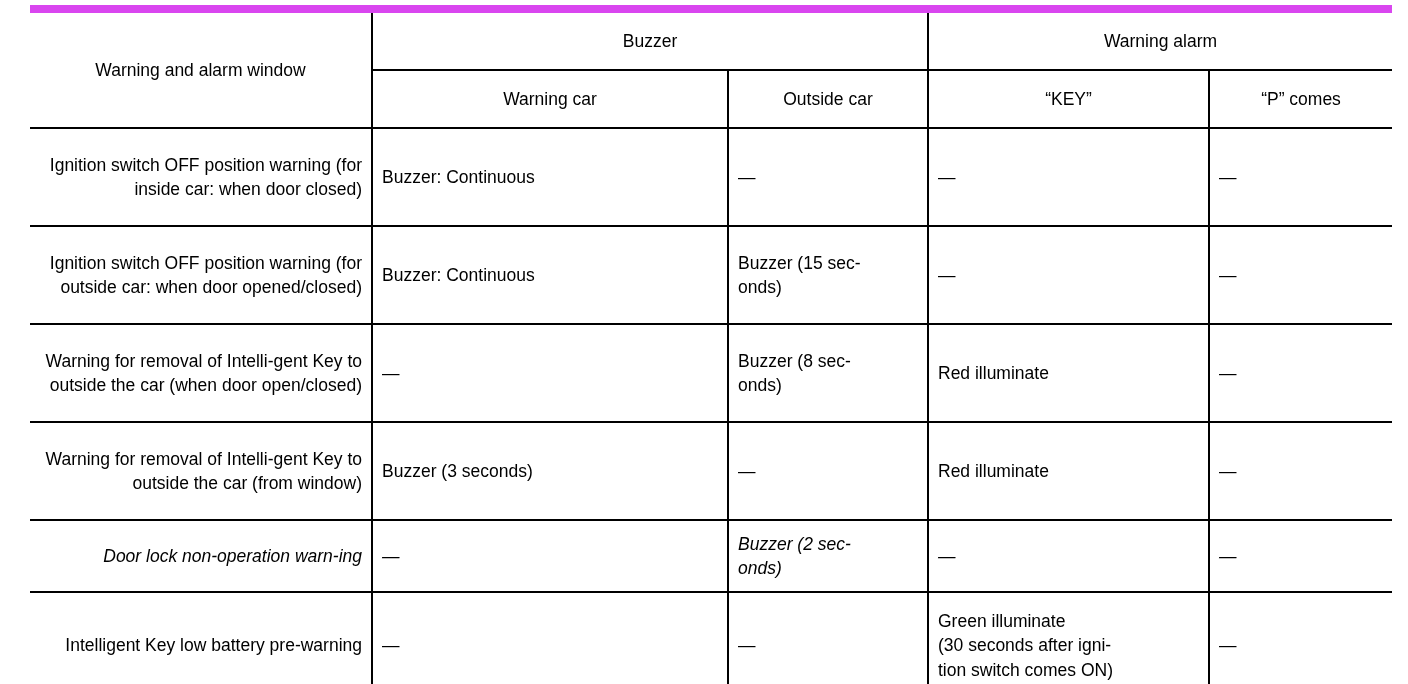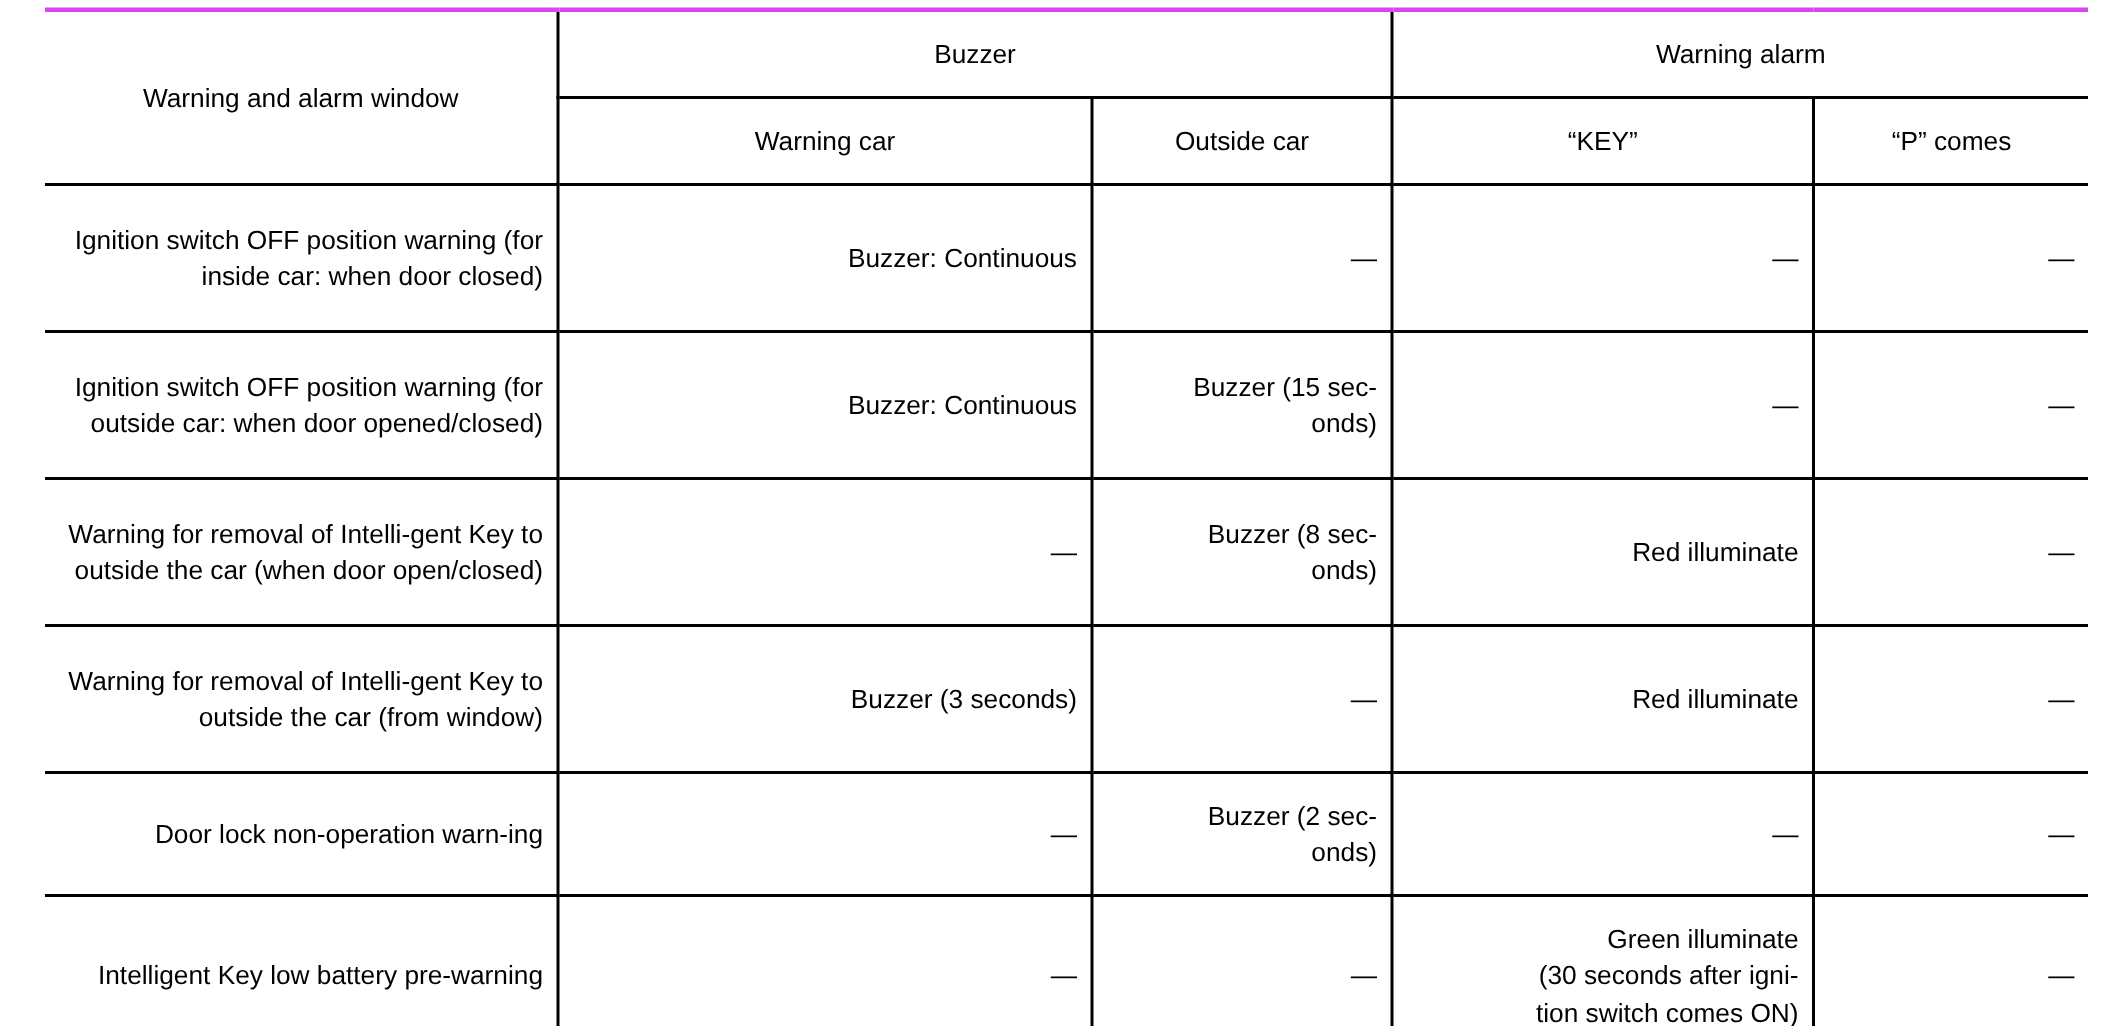--- a/index.html
+++ b/index.html
@@ -47,34 +47,34 @@
     vertical-align: middle;
     font-weight: normal;
     font-size: 17.5px;
   }
 
   
   table.warning-table tr > *:first-child { border-left: none; }
   table.warning-table tr > *:last-child  { border-right: none; }
 
   
-  table.warning-table thead tr:first-child > * { border-top: 3px solid #d946ef; }
+  table.warning-table thead tr:first-child > * { border-top: 8px solid #d946ef; }
   table.warning-table tbody tr:last-child > *  { border-bottom: 4px solid #000; }
 
   .hdr-center { text-align: center; }
-  .cell-center { text-align: right; }
+  .cell-center { text-align: left; }
 
   .row-name {
     text-align: right;
     padding-left: 14px;
     padding-right: 4px;
   }
 
   .r-tall  { height: 98px; }
-  .r-short { height: 82px; }
+  .r-short { height: 72px; font-style: italic; }
   .r-last  { height: 108px; }
 
   .hdr-group { height: 44px; }
   .hdr-sub   { height: 44px; }
 
   .multiline { white-space: pre-line; }
 </style>
 </head>
 <body>
 

